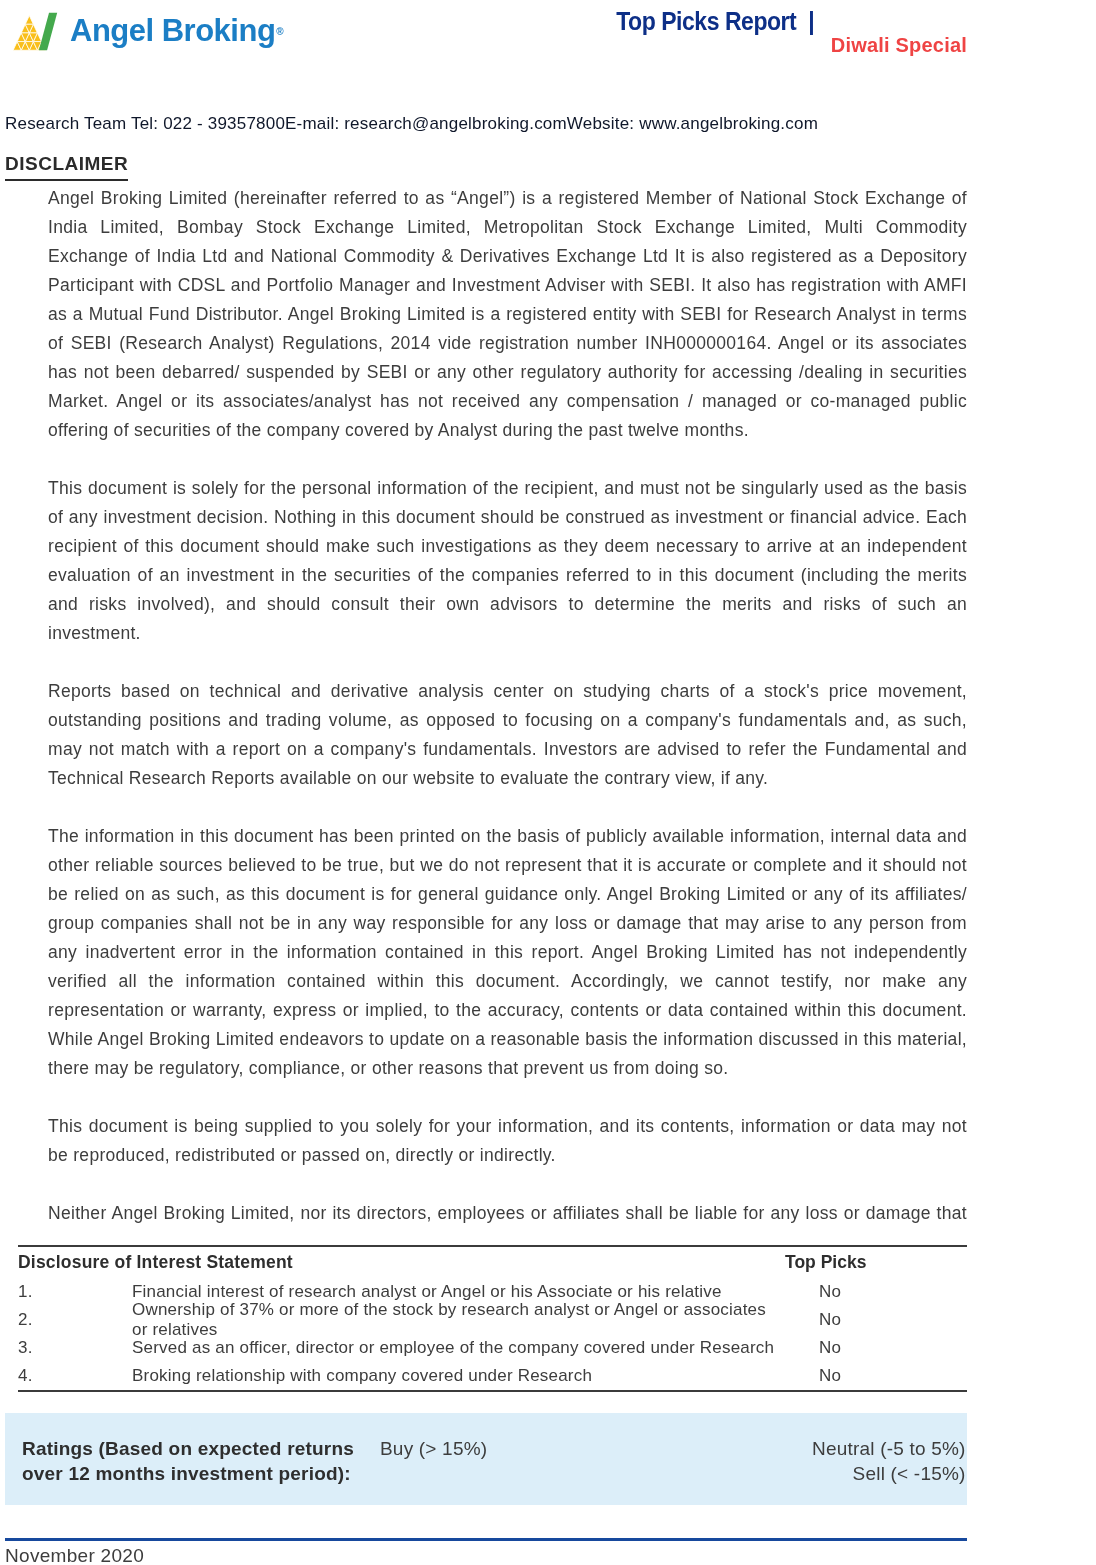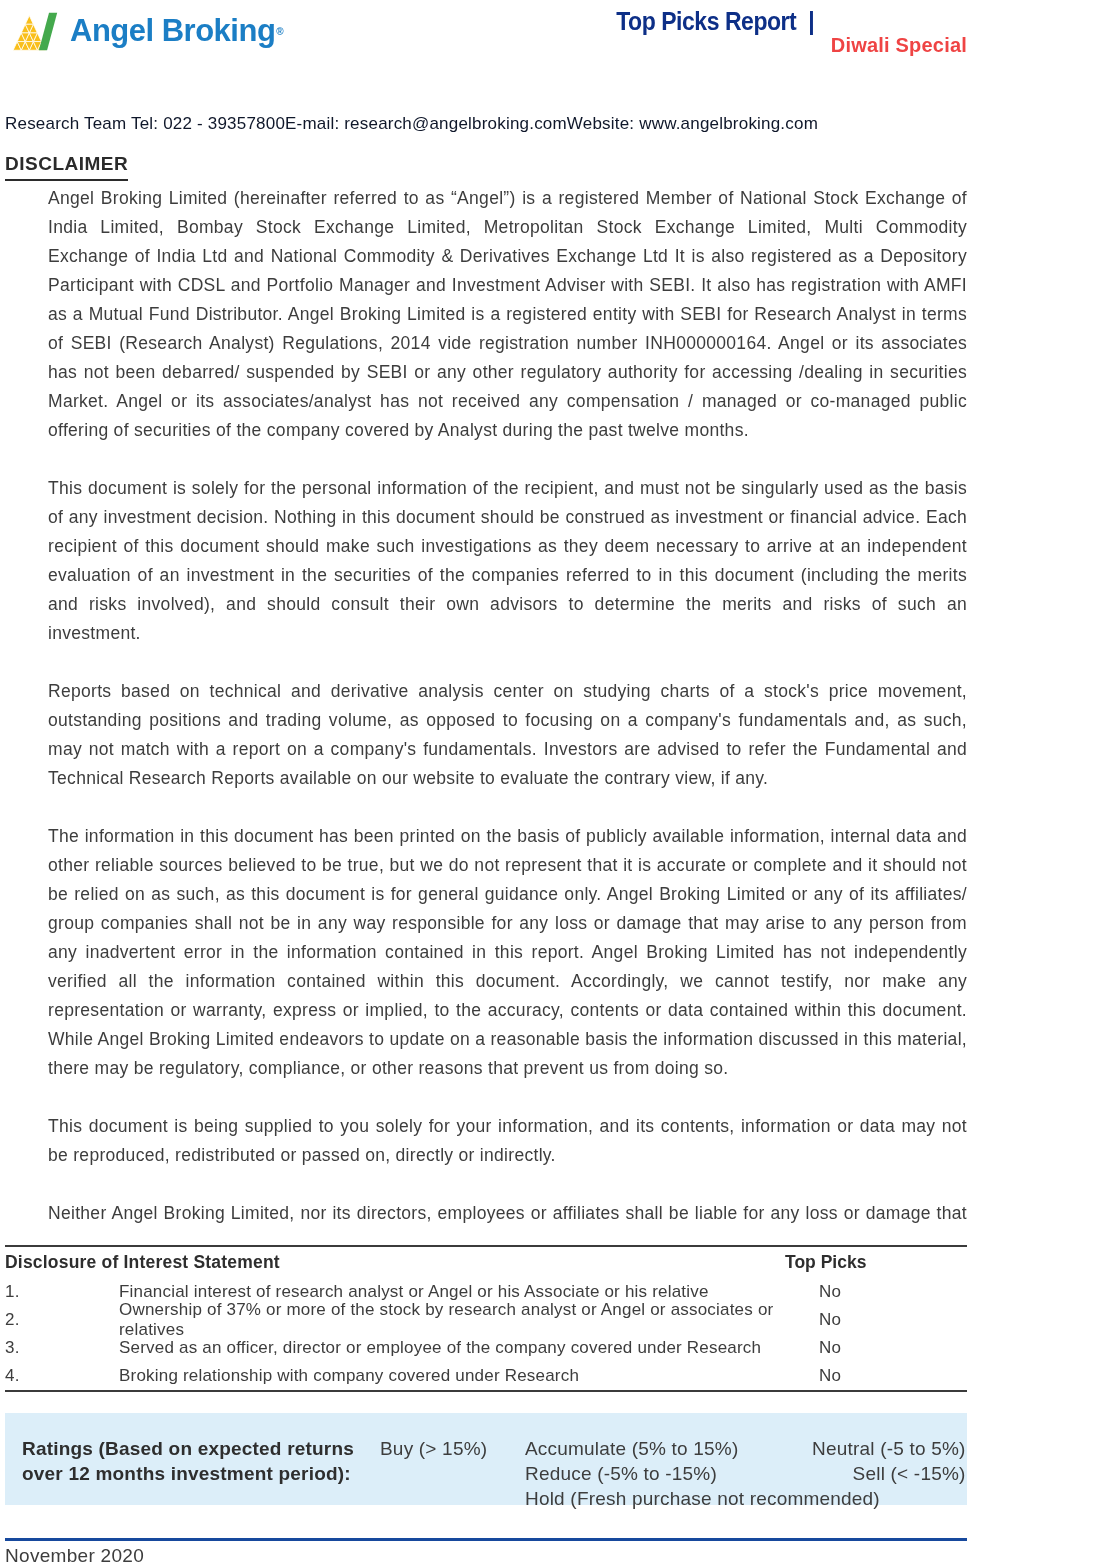--- a/index.html
+++ b/index.html
@@ -44,21 +44,21 @@
   .paragraphs{
     position:absolute;top:184px;left:5px;right:5px;height:1040px;overflow:hidden;margin-left:43px;
   }
   .paragraphs p{
     margin:0 0 29px 0;
     font-size:17.5px;line-height:29px;letter-spacing:0.3px;
     text-align:justify;color:#3d3d3d;
   }
   
   .disclosure{
-    position:absolute;top:1245px;left:5px;right:5px;
+    position:absolute;top:1245px;left:18px;right:5px;
     border-top:2px solid #3b3b3b;border-bottom:2px solid #3b3b3b;
     color:#3d3d3d;
   }
   .disc-header{display:flex;align-items:center;height:31px;}
   .disc-title{flex:1;font-size:17.5px;font-weight:800;color:#2e2e2e;letter-spacing:0.2px;}
   .disc-value-header{width:90px;margin-right:92px;font-size:17.5px;font-weight:800;color:#2e2e2e;}
   .disc-row{display:flex;align-items:center;height:28px;font-size:17px;letter-spacing:0.2px;}
   .disc-num{width:70px;}
   .disc-text{flex:1;margin-left:44px;}
   .disc-value{width:90px;margin-right:92px;text-align:center;}
@@ -162,25 +162,20 @@
       <span class="disc-value">No</span>
     </div>
   </section>
 
   <section class="ratings">
     <div class="col col-label">
       <div>Ratings (Based on expected returns</div>
       <div>over 12 months investment period):</div>
     </div>
     <div class="col col-buy">Buy (&gt; 15%)</div>
-    <div class="col col-mid">
-      <div>Accumulate (5% to 15%)</div>
-      <div>Reduce (-5% to -15%)</div>
-      <div>Hold (Fresh purchase not recommended)</div>
-    </div>
     <div class="col col-right">
       <div>Neutral (-5 to 5%)</div>
       <div>Sell (&lt; -15%)</div>
     </div>
   </section>
 
   <div class="footer-line"></div>
   <div class="footer-date">November 2020</div>
 
 </div>

